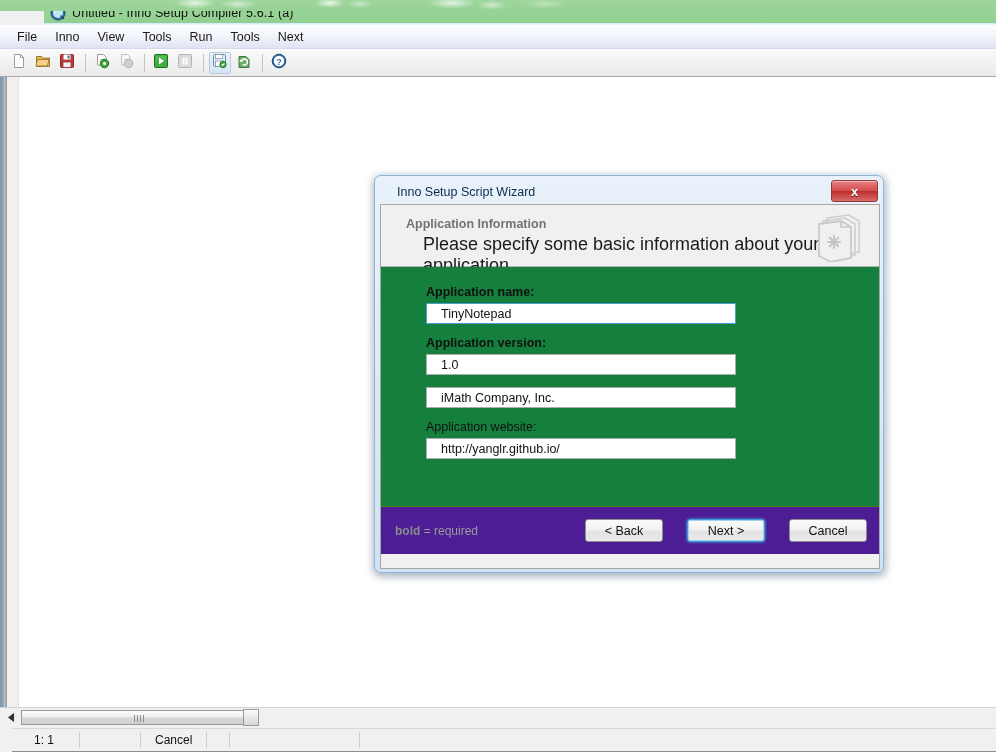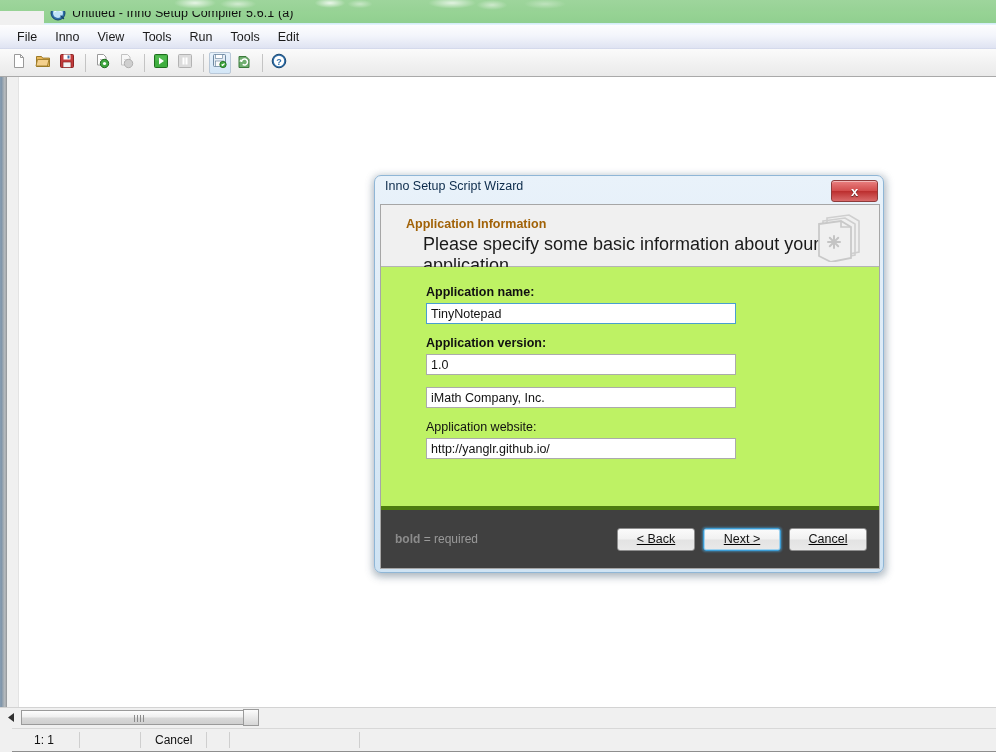--- a/index.html
+++ b/index.html
@@ -246,23 +246,25 @@
     background: linear-gradient(#e9f2fa, #cfe3f3);
     border: 1px solid #8fb6d6;
     box-sizing: border-box;
     padding: 3px;
     z-index: 20;
     box-shadow: 0 3px 10px rgba(60,80,100,.35);
   }
   .dlg-titlebar {
     height: 25px;
     display: flex;
+    align-items: center;
     position: relative;
     padding-left: 7px;
     box-sizing: border-box;
+    margin-left: 12px;
   }
   .dlg-title {
     font-size: 12.5px;
     color: #0b2a4a;
     white-space: nowrap;
   }
   .dlg-close {
     position: absolute;
     right: 2px; top: 1px;
     width: 45px; height: 20px;
@@ -292,83 +294,82 @@
     position: relative;
     height: 62px;
     background: #f0f0f0;
     border-bottom: 1px solid #b4b4b4;
     box-sizing: border-box;
     padding: 12px 0 0 25px;
   }
   .dlg-h-title {
     font-size: 12.5px;
     font-weight: bold;
-    color: #a16207;
+    color: #737373;
     margin-bottom: 3px;
   }
   .dlg-h-sub {
     font-size: 18px;
     color: #1a1a1a;
     margin-left: 17px;
   }
   .wiz-icon {
     position: absolute;
     right: 16px; top: 7px;
     width: 48px; height: 50px;
   }
   .dlg-content {
     position: relative;
     height: 239px;
-    background: #bef264;
+    background: #15803d;
     box-sizing: border-box;
     padding: 18px 0 0 45px;
   }
   .field-label {
     font-size: 12.5px;
     color: #111;
     margin-bottom: 4px;
   }
   .field-label.req { font-weight: bold; }
   .field-input {
     width: 310px;
     height: 21px;
     box-sizing: border-box;
     border: 1px solid #ababab;
     background: #ffffff;
     font-family: "Liberation Sans", sans-serif;
     font-size: 12.5px;
     color: #111;
-    padding: 0 4px;
+    padding: 0 14px;
     outline: none;
     margin-bottom: 12px;
     display: block;
   }
   .field-input.focused {
     border: 1px solid #4a9fd0;
   }
   .dlg-footer {
     position: relative;
-    height: 62px;
-    background: #404040;
-    border-top: 4px solid #4d7c0f;
+    height: 48px;
+    background: #4c1d95;
+    border-top: 1px solid #4d7c0f;
     box-sizing: border-box;
     display: flex;
     align-items: center;
     padding: 0 12px 0 14px;
   }
   .req-note {
     font-size: 12px;
     color: #9a9a9a;
   }
   .req-note b { color: #8b8b8b; }
   .btn-group {
     margin-left: auto;
     display: flex;
-    gap: 8px;
-    text-decoration: underline;
+    gap: 24px;
   }
   .dlg-btn {
     width: 78px; height: 23px;
     box-sizing: border-box;
     border: 1px solid #8e8e8e;
     border-radius: 3px;
     background: linear-gradient(#fbfbfb 0%, #f1f1f1 48%, #e3e3e3 52%, #e9e9e9 100%);
     font-family: "Liberation Sans", sans-serif;
     font-size: 12.5px;
     color: #111;
@@ -402,21 +403,21 @@
 
   <div class="ghost-strip"></div>
 
   <div class="menubar">
     <div class="menu-item">File</div>
     <div class="menu-item">Inno</div>
     <div class="menu-item">View</div>
     <div class="menu-item">Tools</div>
     <div class="menu-item">Run</div>
     <div class="menu-item">Tools</div>
-    <div class="menu-item">Edit</div>
+    <div class="menu-item">Next</div>
   </div>
 
   <div class="toolbar">
 
     <div class="tb-btn">
       <span>
         <svg width="16" height="16" viewBox="0 0 16 16">
           <path d="M3.5 1.5 h6 l3 3 v10 h-9 z" fill="#ffffff" stroke="#9a9a9a" stroke-width="1"></path>
           <path d="M9.5 1.5 v3 h3" fill="none" stroke="#9a9a9a" stroke-width="1"></path>
         </svg>

